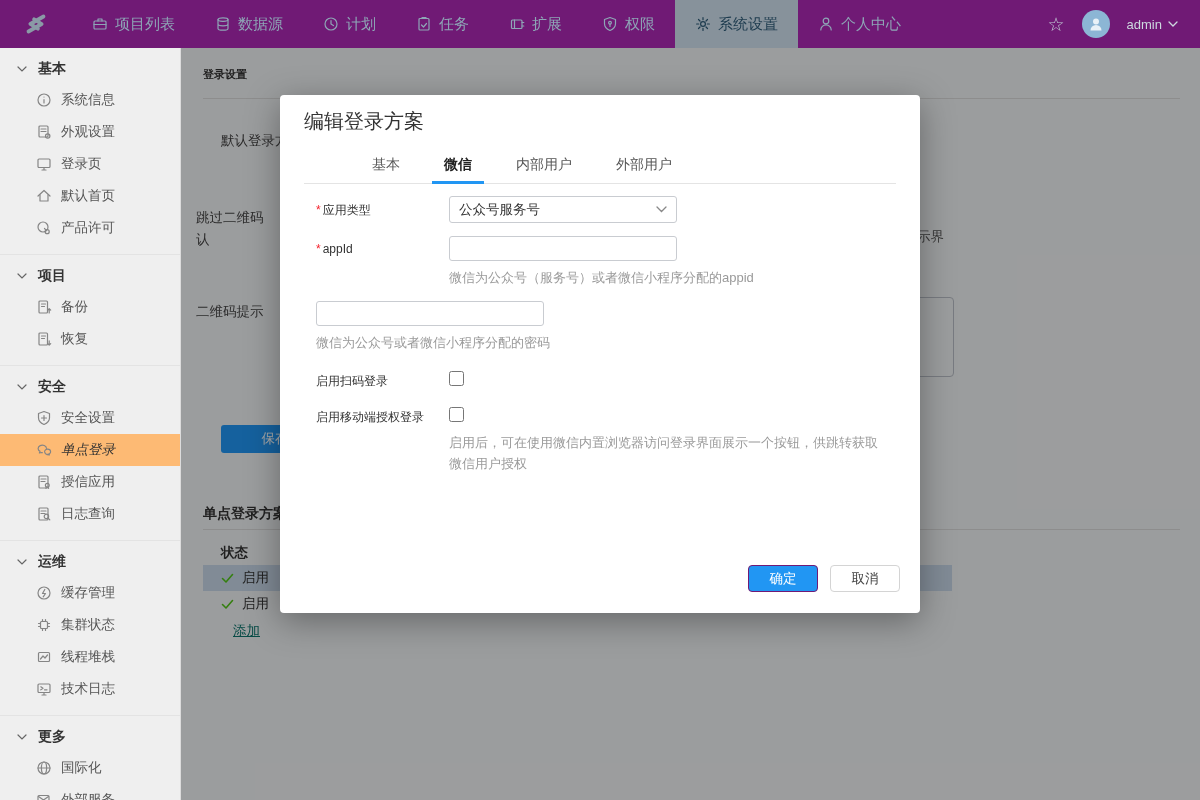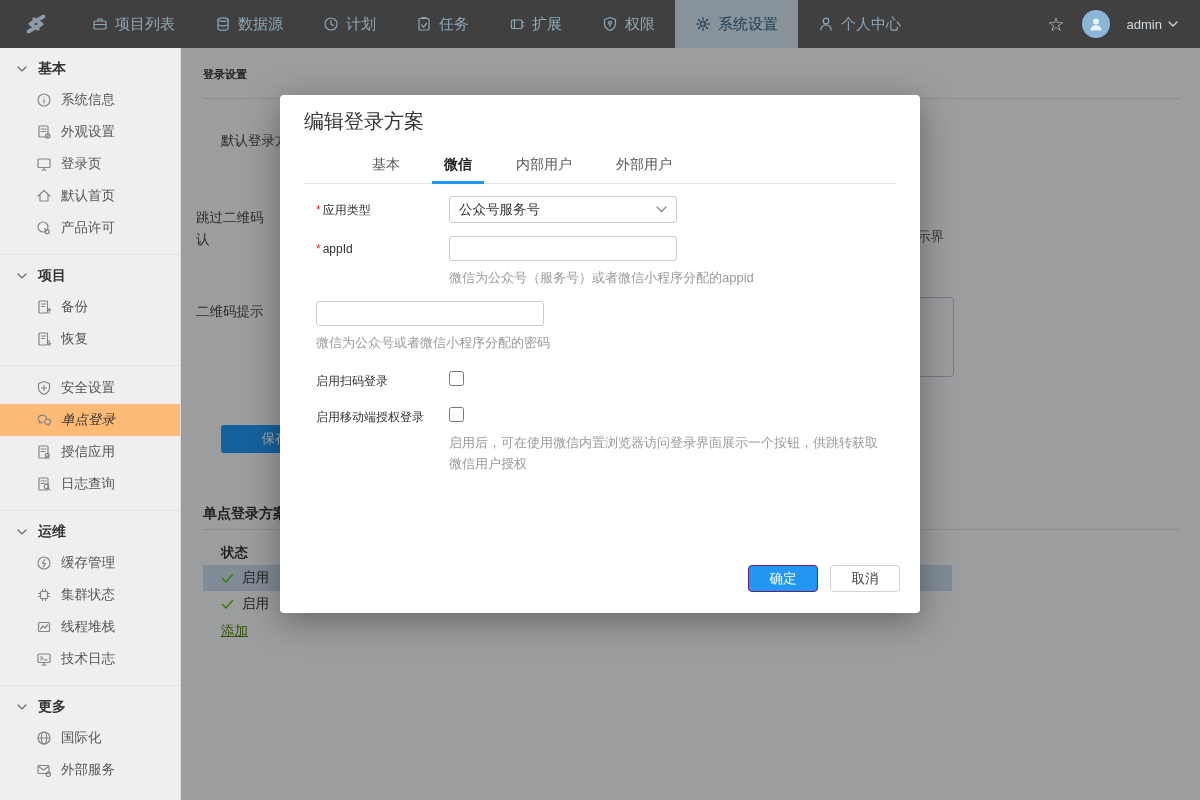--- a/index.html
+++ b/index.html
@@ -1,21 +1,21 @@
 <!DOCTYPE html>
 <html><head>
 <meta charset="utf-8">
 <style>
   html,body{margin:0;padding:0;}
   body{width:1200px;height:800px;position:relative;overflow:hidden;background:#fff;
        font-family:"Liberation Sans","DejaVu Sans",sans-serif;}
   svg{display:block;}
 
   
-  .navbar{position:absolute;top:0;left:0;width:1200px;height:48px;background:#404040;
+  .navbar{position:absolute;top:0;left:0;width:1200px;height:48px;background:#701a75;
           display:flex;align-items:center;color:#8ea6b6;z-index:20;}
   .logo{margin-left:14px;width:44px;display:flex;justify-content:center;align-items:center;color:#8a9aa6;}
   .nav-items{display:flex;height:48px;margin-left:14px;}
   .nav-item{display:flex;align-items:center;gap:7px;padding:0 20px;font-size:15px;cursor:pointer;white-space:nowrap;}
   .nav-item.active{background:#87929b;color:#1d3b4e;}
   .nav-right{margin-left:auto;display:flex;align-items:center;gap:17px;padding-right:22px;}
   .star{font-size:19px;color:#c3cfd7;cursor:pointer;line-height:1;}
   .avatar{width:28px;height:28px;border-radius:50%;background:#8cb6d5;display:flex;align-items:center;
           justify-content:center;color:#e8f1f7;cursor:pointer;}
   .admin{font-size:13px;color:#cdd8df;display:flex;align-items:center;gap:6px;cursor:pointer;}
@@ -48,21 +48,21 @@
   .bg-save{position:absolute;left:40px;top:377px;width:108px;height:28px;background:#2196f3;color:#fff;
            border:none;border-radius:3px;font-size:13.5px;display:flex;align-items:center;justify-content:center;cursor:pointer;}
   .sso-title{position:absolute;left:22px;top:457px;font-weight:bold;font-size:14px;color:#333;}
   .hr2{position:absolute;left:22px;right:20px;top:481px;border-top:1px solid #d9d9d9;}
   .status-header{position:absolute;left:40px;top:496px;font-weight:bold;font-size:13.5px;color:#333;}
   .status-row{position:absolute;left:22px;width:749px;height:26px;display:flex;align-items:center;
               gap:8px;padding-left:18px;box-sizing:border-box;font-size:13.5px;color:#333;cursor:pointer;}
   .status-row.selected{background:#c6d6e6;}
   .row1{top:517px;} .row2{top:543px;}
   .check{color:#52c41a;flex:none;}
-  .add-link{position:absolute;left:40px;top:574px;font-size:13.5px;color:#4d7c0f;cursor:pointer;text-decoration:underline;}
+  .add-link{position:absolute;left:52px;top:574px;font-size:13.5px;color:#0f766e;cursor:pointer;text-decoration:underline;}
   .overlay{position:absolute;inset:0;background:rgba(0,0,0,0.35);z-index:5;}
 
   
   .modal{position:absolute;left:280px;top:95px;width:640px;height:518px;background:#fff;border-radius:4px;
          box-shadow:0 8px 34px rgba(0,0,0,.35);z-index:30;}
   .modal-title{position:absolute;top:13px;left:24px;font-size:20px;color:#333;}
   .tabs{position:absolute;top:54px;left:24px;right:24px;height:34px;border-bottom:1px solid #e4e4e4;
         display:flex;gap:20px;padding-left:56px;box-sizing:content-box;}
   .tab{padding:0 12px;font-size:14px;color:#555;display:flex;align-items:center;cursor:pointer;
        border-bottom:3px solid transparent;box-sizing:border-box;margin-bottom:-1px;}
@@ -238,20 +238,26 @@
       <svg width="16" height="16" viewBox="0 0 16 16" fill="none" stroke="currentColor" stroke-width="1.2" stroke-linecap="round" stroke-linejoin="round">
           <rect x="3" y="2" width="8.5" height="12" rx="1"></rect>
           <path d="M5.5 5h4M5.5 7.5h3"></path>
           <path d="M13.2 9.8V14M11.7 12.6l1.5 1.5 1.5-1.5"></path>
         </svg>
       <span>恢复</span>
     </div>
   </div>
 
   <div class="side-section">
+    <div class="side-title">
+      <svg width="10" height="6" viewBox="0 0 10 6" fill="none" stroke="currentColor" stroke-width="1.2" stroke-linecap="round">
+          <path d="M1 1l4 4 4-4"></path>
+        </svg>
+      <span>安全</span>
+    </div>
     <div class="side-item">
       <svg width="16" height="16" viewBox="0 0 16 16" fill="none" stroke="currentColor" stroke-width="1.2" stroke-linecap="round" stroke-linejoin="round">
           <path d="M8 1.5l5.5 2v4.2c0 3.3-2.3 5.4-5.5 6.8-3.2-1.4-5.5-3.5-5.5-6.8V3.5z"></path>
           <path d="M8 5.5v5M5.5 8h5"></path>
         </svg>
       <span>安全设置</span>
     </div>
     <div class="side-item active">
       <svg width="16" height="16" viewBox="0 0 16 16" fill="none" stroke="currentColor" stroke-width="1.2" stroke-linecap="round" stroke-linejoin="round">
           <path d="M10.5 6.3A4.2 3.4 0 1 0 4 9.4L3.4 11l1.9-.5a4.6 4.6 0 0 0 1 .2"></path>

